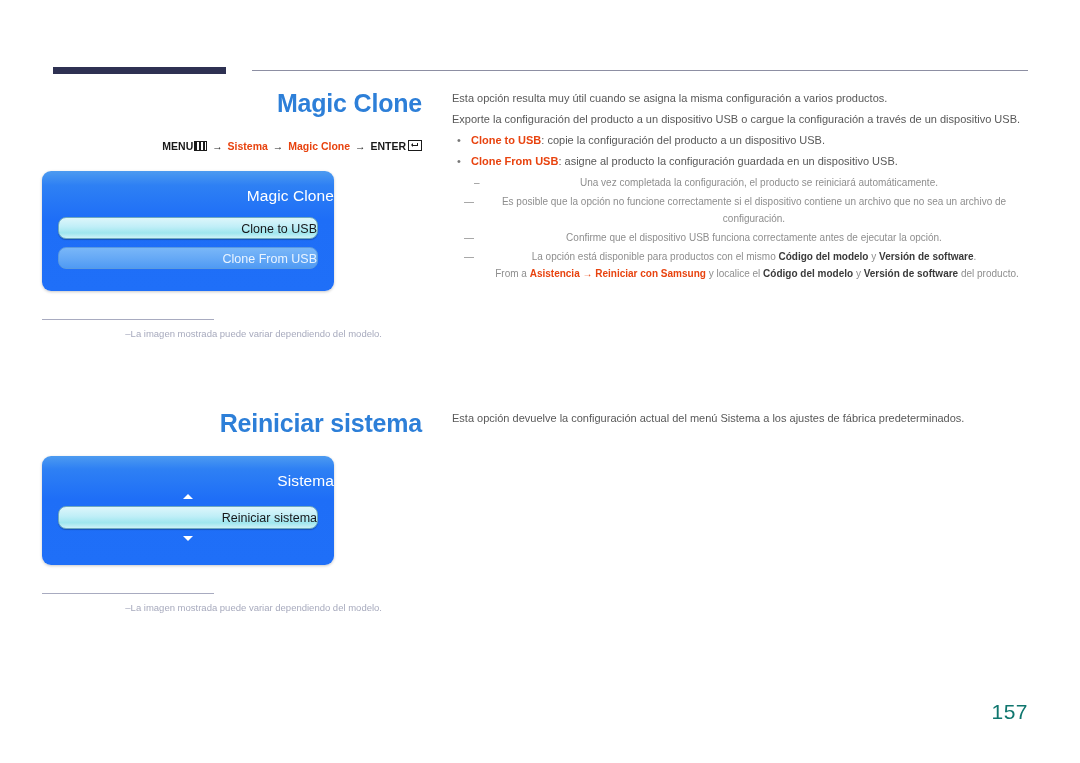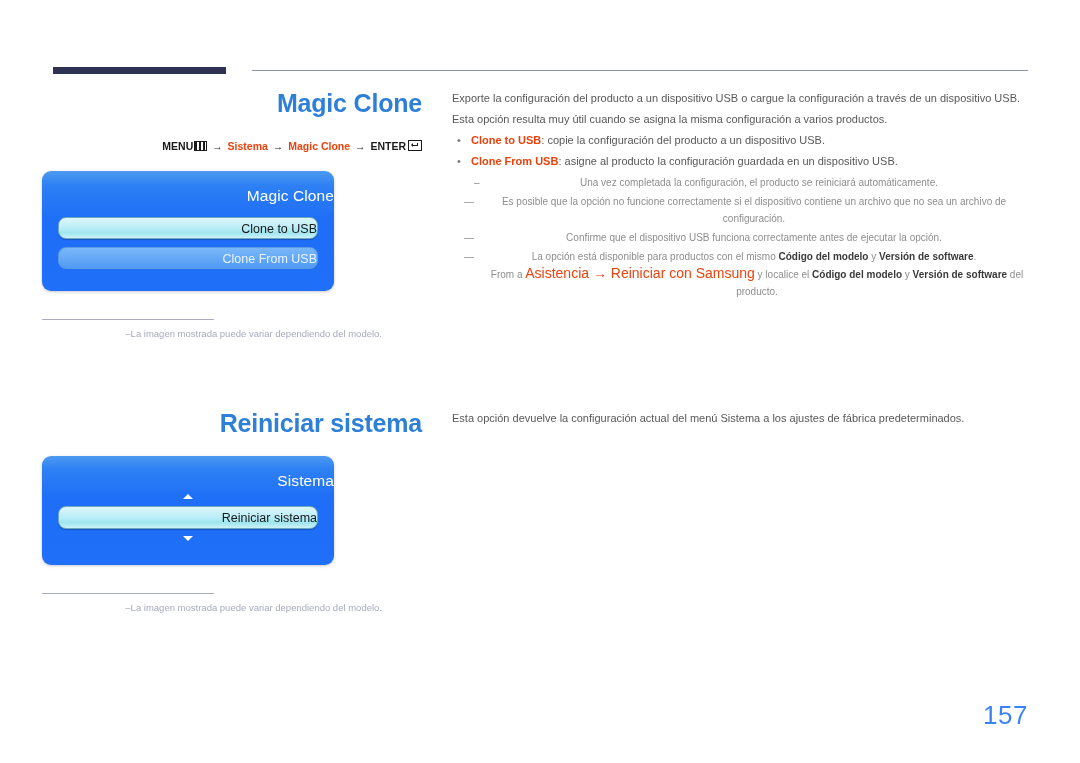--- a/index.html
+++ b/index.html
@@ -234,31 +234,31 @@
   }
   .note-row.indent-1 { margin-left: 22px; }
   .note-row.indent-2 { margin-left: 12px; }
   .note-mark {
     flex: 0 0 12px;
     color: #8e8e8e;
     font-size: 10px;
   }
   .note-mark.long { letter-spacing: -1px; }
   .note-body { flex: 1 1 auto; text-align: center; }
-  .note-body .b-red { color: #e8430f; font-weight: normal; font-size: 14px; }
+  .note-body .b-red { color: #e8430f; font-weight: bold; font-size: 10px; }
   .note-body .b-dark { color: #3a3a3a; font-weight: bold; font-size: 10px; }
   .sub-line { display: block; padding-left: 6px; }
 
   
   .page-number {
     position: absolute;
     right: 52px;
     top: 700px;
-    font-size: 26px;
-    color: #3b82f6;
+    font-size: 21px;
+    color: #0f766e;
     font-weight: normal;
     letter-spacing: 0.5px;
   }
 </style>
 </head>
 <body>
 
 <div class="top-rule-wrap">
   <div class="rule-navy"></div>
   <div class="rule-thin"></div>
@@ -290,22 +290,22 @@
       <div class="footnote-rule"></div>
       <div class="footnote-text">
         <span class="footnote-dash">–</span><span>La imagen mostrada puede variar dependiendo del modelo.</span>
       </div>
     </div>
 
   </div>
 
   <div class="right-col">
 
+    <p class="body-p">Esta opción resulta muy útil cuando se asigna la misma configuración a varios productos.</p>
     <p class="body-p">Exporte la configuración del producto a un dispositivo USB o cargue la configuración a través de un dispositivo USB.</p>
-    <p class="body-p">Esta opción resulta muy útil cuando se asigna la misma configuración a varios productos.</p>
 
     <div class="bullet-row">
       <span class="bullet-mark dot">•</span>
       <span class="bullet-body"><span class="b-red">Clone to USB</span><span>: copie la configuración del producto a un dispositivo USB.</span></span>
     </div>
 
     <div class="bullet-row">
       <span class="bullet-mark dot">•</span>
       <span class="bullet-body"><span class="b-red">Clone From USB</span><span>: asigne al producto la configuración guardada en un dispositivo USB.</span></span>
     </div>

